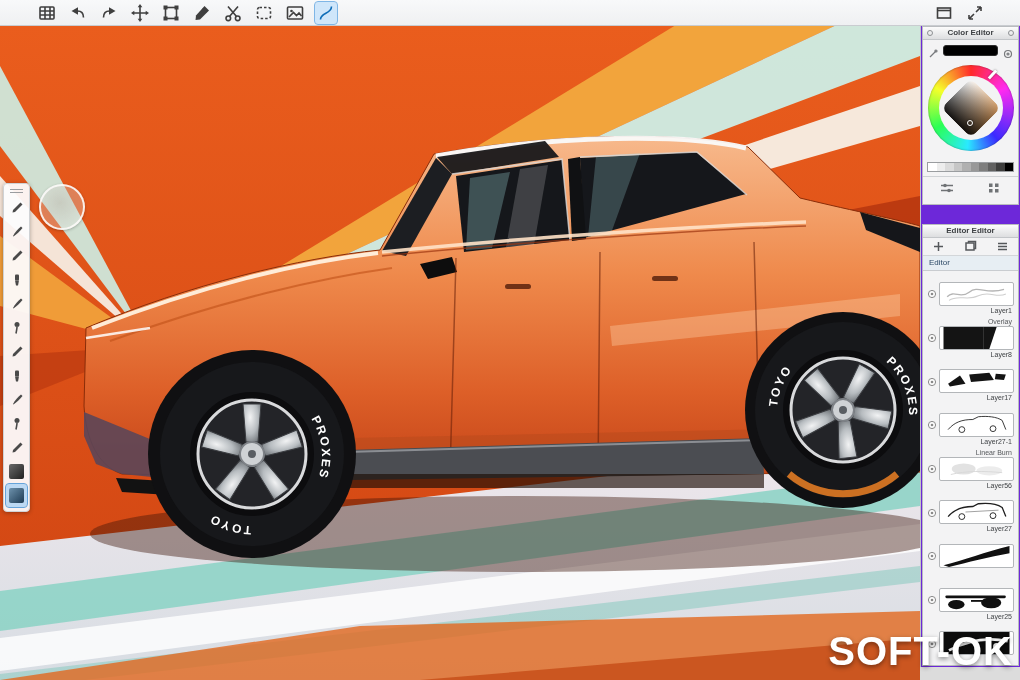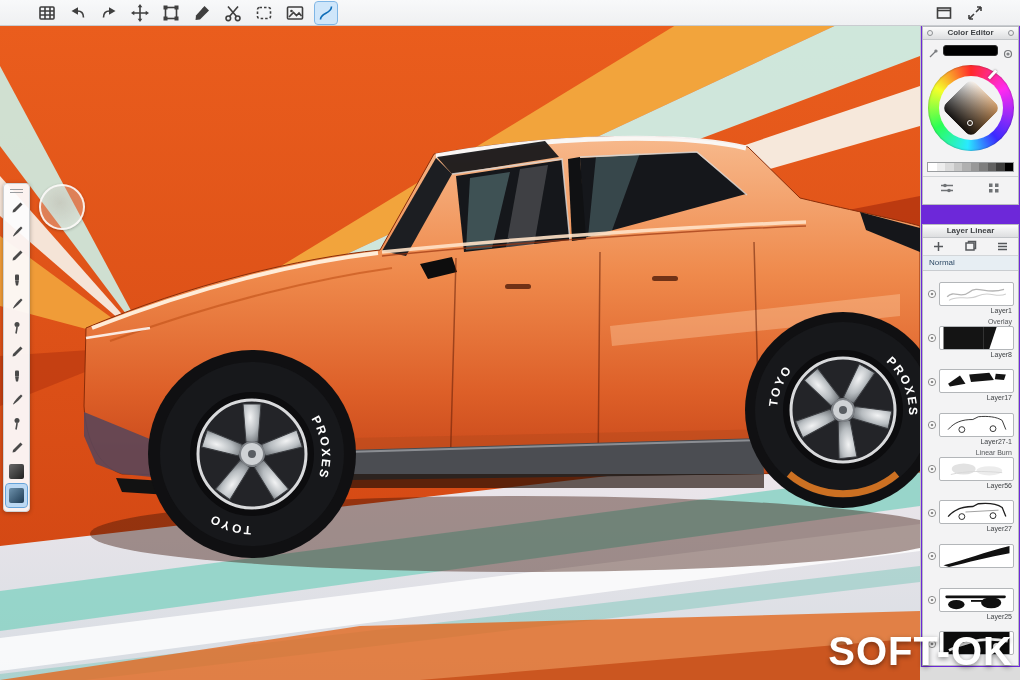--- a/index.html
+++ b/index.html
@@ -468,36 +468,36 @@
             <rect class="fl" x="3" y="1.5" width="3.5" height="3.5"></rect>
             <rect class="fl" x="9" y="1.5" width="3.5" height="3.5"></rect>
             <rect class="fl" x="3" y="7" width="3.5" height="3.5"></rect>
             <rect class="fl" x="9" y="7" width="3.5" height="3.5"></rect>
           </svg>
       </div>
     </div>
 
     <div class="panel layer-panel">
       <div class="panel-header">
-        <span>Layer Linear</span>
+        <span>Editor Editor</span>
       </div>
       <div class="layer-toolbar">
         <svg viewBox="0 0 13 13">
             <path d="M6.5,2 V11 M2,6.5 H11"></path>
           </svg>
         <svg viewBox="0 0 13 13">
             <rect x="2" y="3" width="8" height="7"></rect>
             <path d="M4.5,3 V1.5 H11.5 V8.5 H10"></path>
           </svg>
         <svg viewBox="0 0 13 13">
             <path d="M2,3.5 H11 M2,6.5 H11 M2,9.5 H11"></path>
           </svg>
       </div>
       <div class="blend-row">
-        <span>Normal</span>
+        <span>Editor</span>
       </div>
       <div class="layers-list">
 
         <div class="layer-cell">
           <div class="eye-col">
               <svg viewBox="0 0 10 10">
                 <circle cx="5" cy="5" r="3.6" stroke="#8a8a8a" fill="#fdfdfd"></circle>
                 <circle cx="5" cy="5" r="1.3" fill="#8a8a8a"></circle>
               </svg>
             </div>

